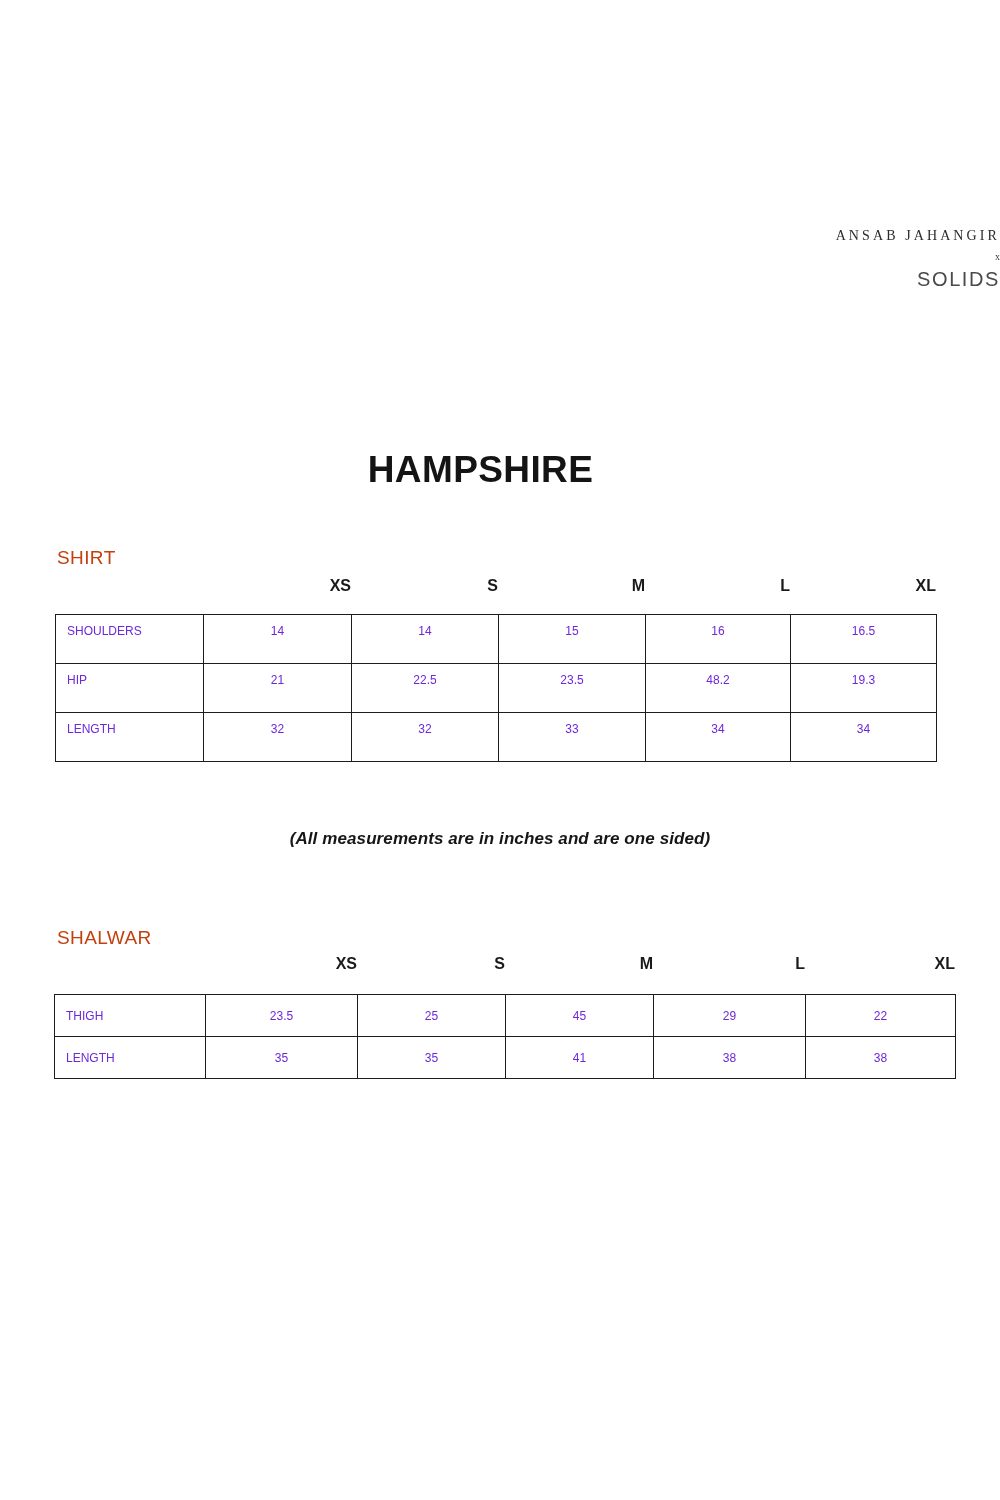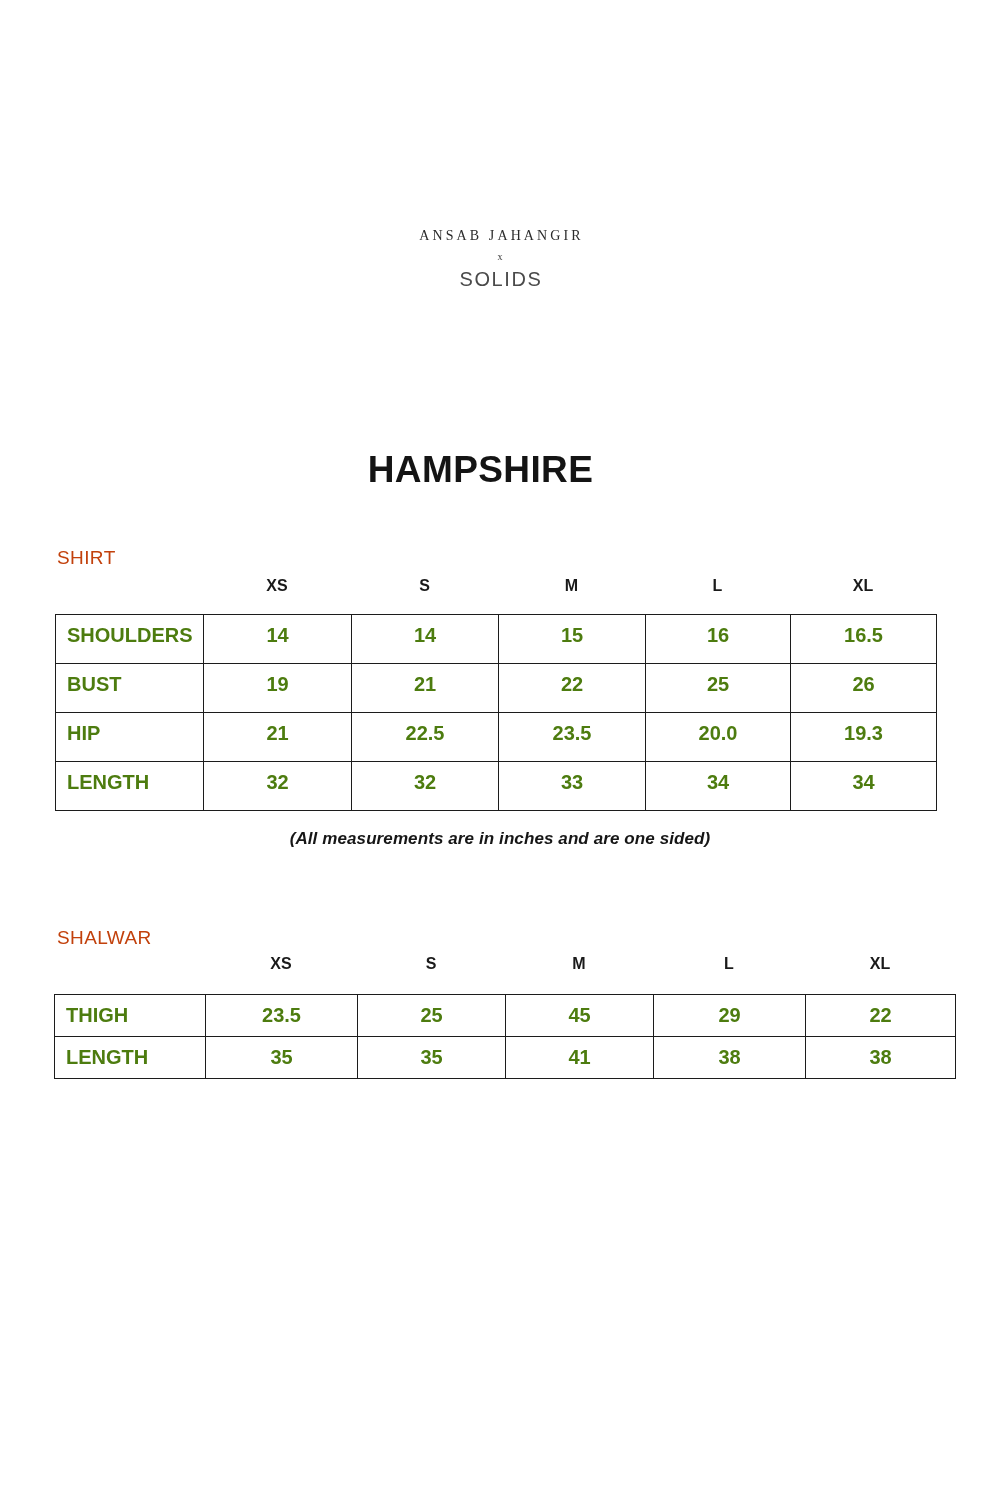--- a/index.html
+++ b/index.html
@@ -15,21 +15,21 @@
     position: relative;
     overflow: hidden;
   }
 
   
   .brand {
     position: absolute;
     top: 228px;
     left: 0;
     width: 1000px;
-    text-align: center;
+    text-align: right;
   }
   .brand-name {
     font-family: "Liberation Serif", serif;
     font-size: 14px;
     letter-spacing: 3.1px;
     color: #2b2b2b;
     line-height: 1.1;
     text-indent: 3px;
   }
   .brand-x {
@@ -77,38 +77,38 @@
   
   .size-header-row {
     position: absolute;
     display: flex;
     font-size: 16px;
     font-weight: 600;
     color: #1a1a1a;
   }
   .size-header-row .spacer { flex: none; }
   .size-header-row .size-cell {
-    text-align: center;
+    text-align: right;
     flex: none;
   }
 
   #shirt-sizes   { top: 577px; left: 55px; width: 881px; }
   #shalwar-sizes { top: 955px; left: 54px; width: 901px; }
 
   
   table.size-table {
     position: absolute;
     border-collapse: collapse;
     table-layout: fixed;
   }
   table.size-table td {
     border: 1.6px solid #1c1c1c;
-    font-size: 20px;
-    font-weight: 700;
-    color: #4d7c0f;
+    font-size: 12px;
+    font-weight: 400;
+    color: #6d28d9;
     padding: 0;
   }
   table.size-table td .cell-text {
     display: block;
     padding-top: 9px;
     padding-bottom: 9px;
   }
   table.size-table td.row-label .cell-text {
     text-align: left;
     padding-left: 11px;
@@ -187,53 +187,33 @@
         </td>
       <td class="value">
           <span class="cell-text">16</span>
         </td>
       <td class="value">
           <span class="cell-text">16.5</span>
         </td>
     </tr>
     <tr>
       <td class="row-label">
-          <span class="cell-text">BUST</span>
-        </td>
-      <td class="value">
-          <span class="cell-text">19</span>
+          <span class="cell-text">HIP</span>
         </td>
       <td class="value">
           <span class="cell-text">21</span>
         </td>
       <td class="value">
-          <span class="cell-text">22</span>
-        </td>
-      <td class="value">
-          <span class="cell-text">25</span>
-        </td>
-      <td class="value">
-          <span class="cell-text">26</span>
-        </td>
-    </tr>
-    <tr>
-      <td class="row-label">
-          <span class="cell-text">HIP</span>
-        </td>
-      <td class="value">
-          <span class="cell-text">21</span>
-        </td>
-      <td class="value">
           <span class="cell-text">22.5</span>
         </td>
       <td class="value">
           <span class="cell-text">23.5</span>
         </td>
       <td class="value">
-          <span class="cell-text">20.0</span>
+          <span class="cell-text">48.2</span>
         </td>
       <td class="value">
           <span class="cell-text">19.3</span>
         </td>
     </tr>
     <tr>
       <td class="row-label">
           <span class="cell-text">LENGTH</span>
         </td>
       <td class="value">

